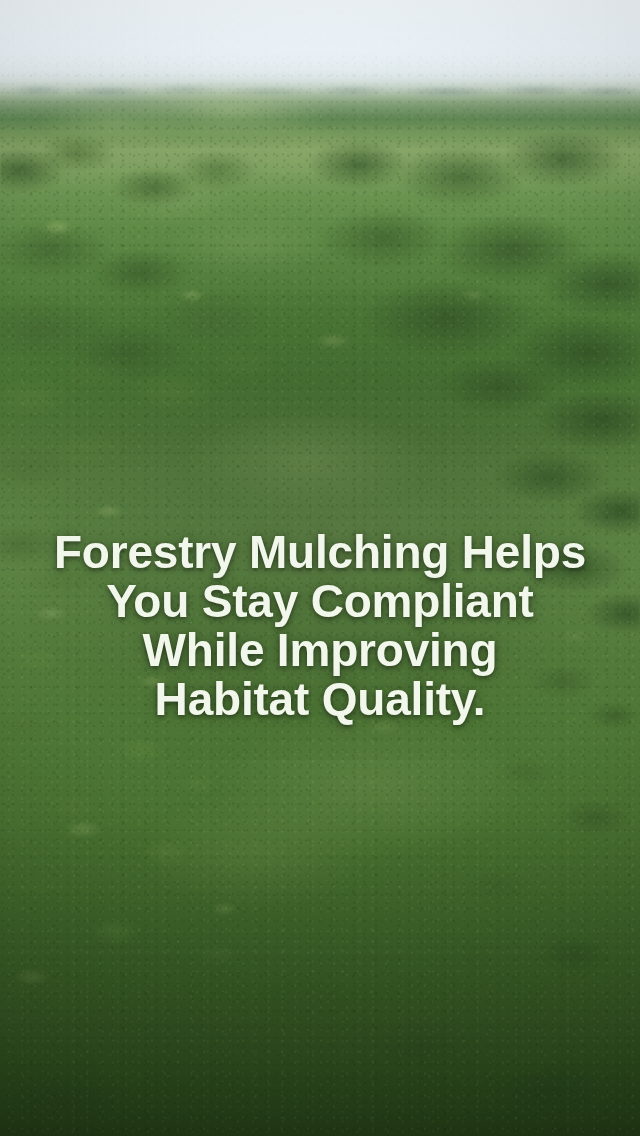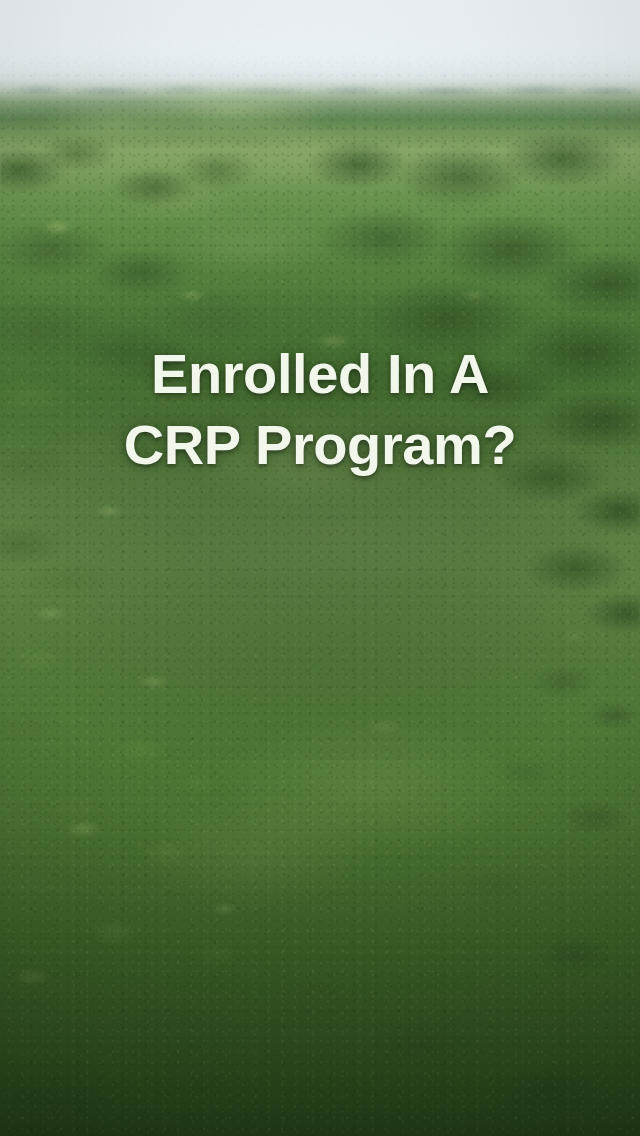--- a/index.html
+++ b/index.html
@@ -320,17 +320,19 @@
     <div class="layer-shrubs soft"></div>
     <div class="layer-highlights soft"></div>
     <div class="layer-speckle"></div>
     <div class="layer-speckle-2"></div>
     <div class="layer-haze"></div>
     <div class="layer-scrim"></div>
     <div class="layer-vignette"></div>
   </div>
 
   <div class="overlay">
-    <div class="headline">Enrolled In A
-CRP Program?</div>
+    <div class="subhead">Forestry Mulching Helps
+You Stay Compliant
+While Improving
+Habitat Quality.</div>
   </div>
 
 </div>
 
 </body></html>

